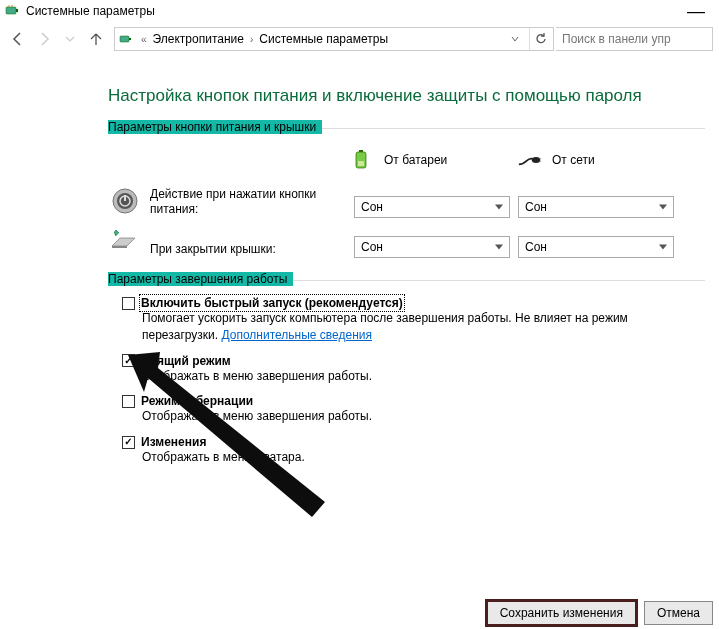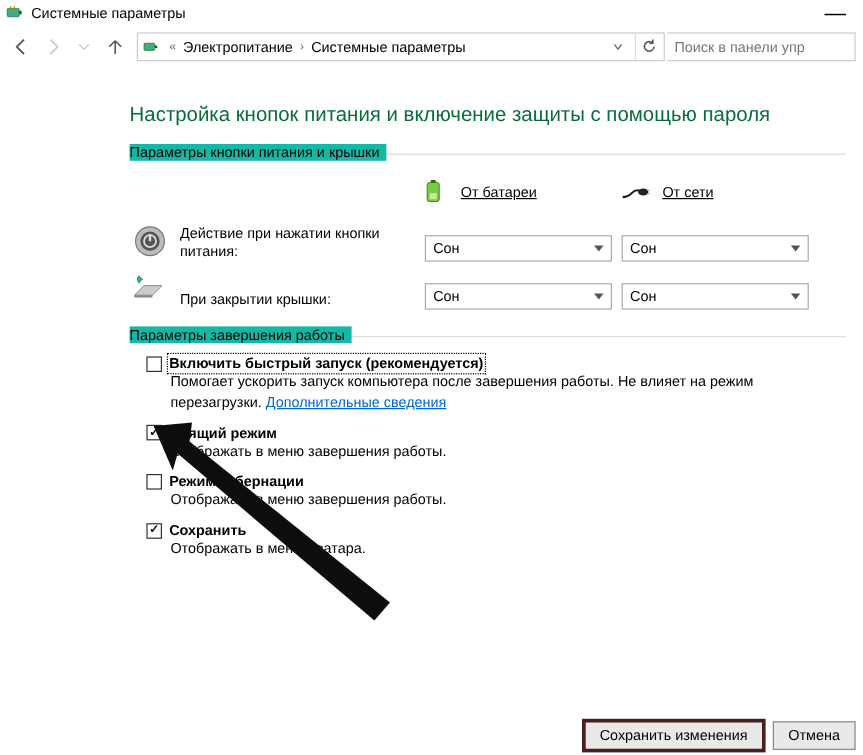--- a/index.html
+++ b/index.html
@@ -107,21 +107,20 @@
     top:8px;
     height:1px;
     background:#ddd;
     z-index:0;
   }
 
   
   .sources {
     display:flex;
     margin: 14px 0 6px 0;
-    text-decoration: underline;
   }
   .sources .spacer-left { width: 242px; }
   .sourcecol {
     width: 168px;
     display:flex; align-items:center; gap:10px;
     font-size:12px;
   }
   .battery-icon, .plug-icon {
     width:24px; height:24px;
     display:flex; align-items:center; justify-content:center;
@@ -364,21 +363,21 @@
         <div class="chkitem">
           <div class="chkline">
             <span class="cb"></span>
             <span class="chk-label">Режим гибернации</span>
           </div>
           <div class="chk-desc">Отображать в меню завершения работы.</div>
         </div>
         <div class="chkitem">
           <div class="chkline">
             <span class="cb checked"></span>
-            <span class="chk-label">Сохранить</span>
+            <span class="chk-label">Изменения</span>
           </div>
           <div class="chk-desc">Отображать в меню аватара.</div>
         </div>
       </div>
   </div>
 </div>
 
 <svg class="arrow-annot" width="719" height="629" style="left:0;top:0;">
   <defs>
     <filter id="soft">

